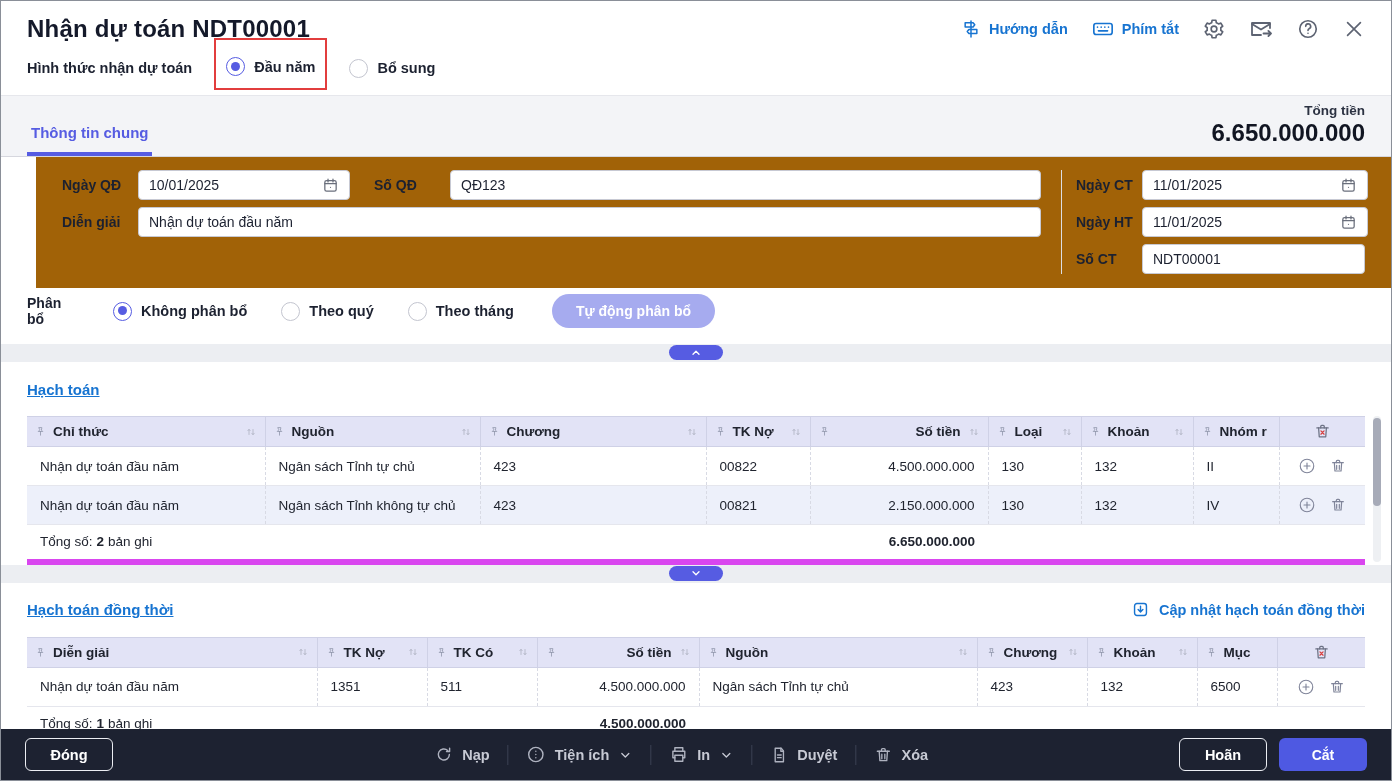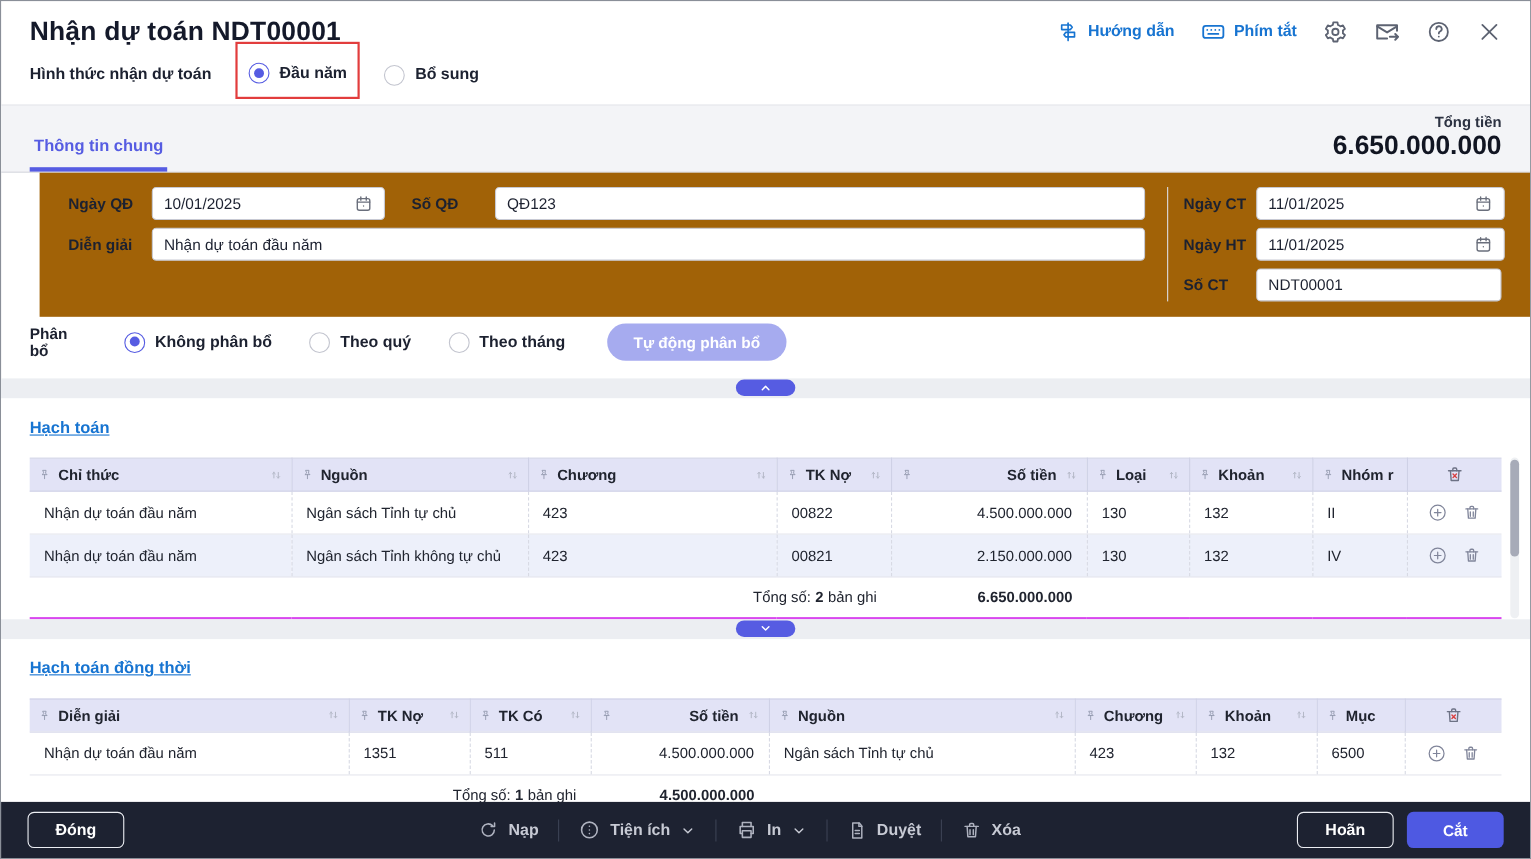--- a/index.html
+++ b/index.html
@@ -90,21 +90,21 @@
   th.num .th-label { margin-left:auto; }
   th.num .sort { margin-left:0; }
   tbody td { height:39px; border-bottom:1px solid #e5e6ed; border-right:1px dashed #d8dae4; padding:0 13px; color:#20242f; background:#fff; }
   tbody td:last-child { border-right:none; }
   tbody tr.alt td { background:#edf0fa; }
   td.num, th.num { text-align:right; }
   td.actions { padding:0; }
   .act-in { display:flex; align-items:center; justify-content:center; gap:14px; color:#80859a; }
   .act-in .a { cursor:pointer; display:flex; }
   .th-del { display:flex; justify-content:center; color:#6d7285; }
-  tr.total-row td { height:37px; border-top:1px solid #c7c9d3; border-bottom:2px solid #d946ef; border-right:none; font-size:13.5px; background:#fff;text-align:right; }
+  tr.total-row td { height:37px; border-top:1px solid #c7c9d3; border-bottom:6px solid #d946ef; border-right:none; font-size:13.5px; background:#fff; }
   .summary { display:inline-flex; gap:4px; align-items:baseline; }
   .summary b { font-weight:bold; }
   td.total-val { font-weight:bold; font-size:14px; }
   .vscroll { position:absolute; top:0; right:-16px; width:8px; height:146px; background:#eef0f3; border-radius:4px; }
   .vthumb { position:absolute; top:2px; right:0; width:8px; height:88px; background:#a7abb8; border-radius:4px; cursor:pointer; }
 
   
   .footerbar { position:absolute; left:0; right:0; bottom:0; height:51px; background:#1d2231; display:flex; align-items:center; padding:0 24px; }
   .btn-ghost { height:33px; min-width:88px; border:1px solid #eceef3; border-radius:6px; background:transparent; color:#fff; font-weight:bold; font-size:14.5px; font-family:inherit; cursor:pointer; }
   .footer-center { position:absolute; left:50%; transform:translateX(-53%); display:flex; align-items:center; gap:18px; }
@@ -525,20 +525,26 @@
   <span class="pill">
     <svg class="ic" width="14" height="12" style="stroke-width:2.6">
         <use href="#sym-chev-down"></use>
       </svg>
   </span>
 </div>
 
 <div class="section">
   <div class="sec-head">
     <span class="sec-link">Hạch toán đồng thời</span>
+    <span class="upd-link">
+      <svg class="ic" width="19" height="19">
+          <use href="#sym-download"></use>
+        </svg>
+      <span>Cập nhật hạch toán đồng thời</span>
+    </span>
   </div>
 
   <table>
     <colgroup>
       <col style="width:290px">
         <col style="width:110px">
         <col style="width:110px">
         <col style="width:162px">
       <col style="width:278px">
         <col style="width:110px">

